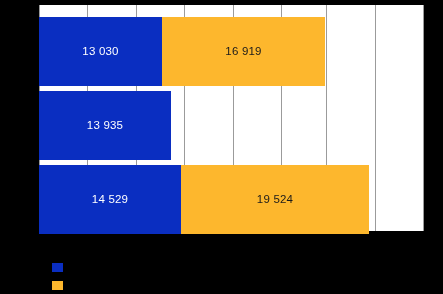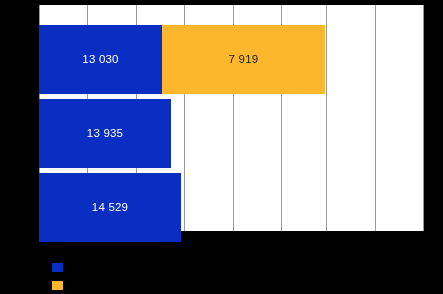--- a/index.html
+++ b/index.html
@@ -49,21 +49,21 @@
   }
 
   
   .bar-row {
     position: absolute;
     left: 0;
     height: 69px;
   }
   .bar-seg {
     position: absolute;
-    top: 16px;
+    top: 8px;
     height: 100%;
     box-sizing: border-box;
     display: flex;
     align-items: center;
     justify-content: center;
     overflow: hidden;
   }
   .bar-seg .bar-value {
     font-size: 11.5px;
     line-height: 1;
@@ -117,31 +117,34 @@
       <div class="gridline" style="left: 193.6px;"></div>
       <div class="gridline" style="left: 242px;"></div>
       <div class="gridline" style="left: 287px;"></div>
       <div class="gridline" style="left: 336px;"></div>
       <div class="gridline" style="left: 384px;"></div>
       <div class="bar-row" style="top: 4px; width: 100%;">
         <div class="bar-seg seg-a" style="left: 0px; width: 123px;">
           <span class="bar-value">13 030</span>
         </div>
         <div class="bar-seg seg-b" style="left: 123px; width: 163px;">
-          <span class="bar-value">7 919</span>
+          <span class="bar-value">16 919</span>
         </div>
       </div>
       <div class="bar-row" style="top: 78px; width: 100%;">
         <div class="bar-seg seg-a" style="left: 0px; width: 132px;">
           <span class="bar-value">13 935</span>
         </div>
       </div>
       <div class="bar-row" style="top: 152px; width: 100%;">
         <div class="bar-seg seg-a" style="left: 0px; width: 142px;">
           <span class="bar-value">14 529</span>
+        </div>
+        <div class="bar-seg seg-b" style="left: 142px; width: 188px;">
+          <span class="bar-value">19 524</span>
         </div>
       </div>
     </div>
 
   <div id="legend">
 
   <div class="legend-item" style="top: 12px;">
         <span class="legend-swatch" style="background: rgb(10, 46, 193);"></span>
         <span class="legend-label"></span>
       </div>

